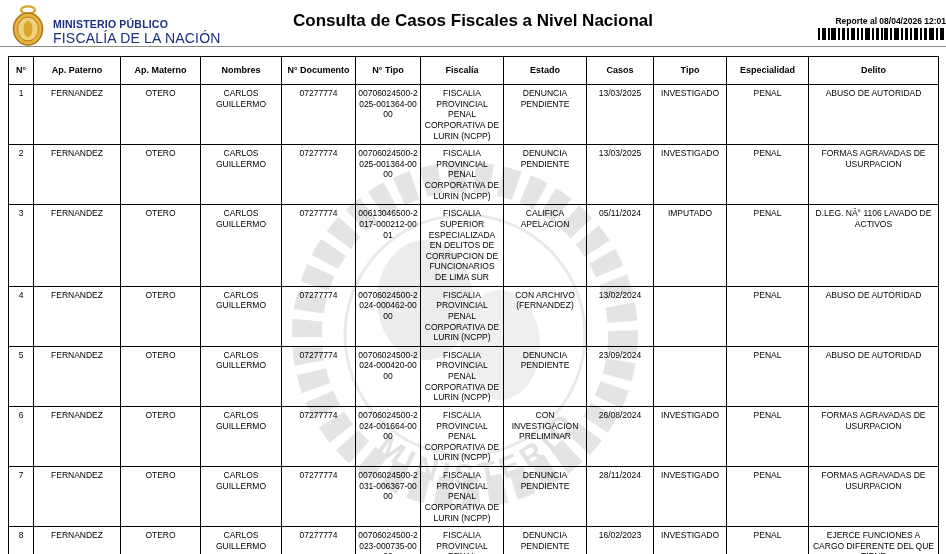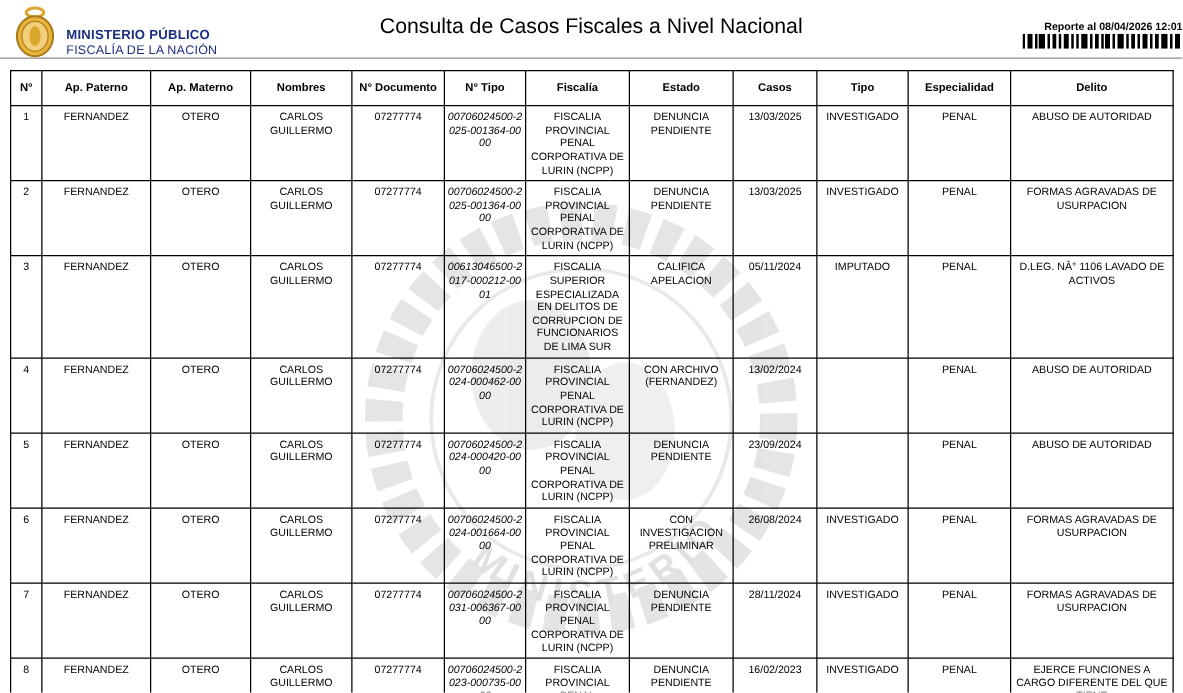--- a/index.html
+++ b/index.html
@@ -18,25 +18,25 @@
     border-bottom: 1px solid #8a8a8a;
     background: #fff;
     z-index: 3;
   }
   .logo-area {
     position: absolute; left: 8px; top: 4px;
     display: flex; align-items: flex-end; gap: 5px;
   }
   .logo-text { line-height: 1.15; padding-top: 4px; }
   .logo-title { color: #1b2f80; font-weight: bold; font-size: 10.5px; letter-spacing: .2px; }
-  .logo-subtitle { color: #1b2f80; font-size: 10px; letter-spacing: .2px; }
+  .logo-subtitle { color: #1b2f80; font-size: 14px; letter-spacing: .2px; }
   .page-title {
     position: absolute; left: 0; right: 0; top: 11px;
     text-align: center;
-    font-size: 17px; font-weight: normal;
+    font-size: 17px; font-weight: bold;
   }
   .report-area {
     position: absolute; right: 0px; top: 16px;
     text-align: right; width: 135px;
   }
   .report-text { font-size: 8.5px; font-weight: bold; white-space: nowrap; }
   .barcode { margin-top: 1px; }
   
   .watermark {
     position: absolute; left: 250px; top: 130px;
@@ -64,21 +64,21 @@
   }
   table.cases th {
     font-size: 9px; font-weight: bold;
     vertical-align: middle;
     height: 28px;
   }
   table.cases td {
     vertical-align: top;
     height: 53px;
   }
-  td.cell-caso { word-break: break-all; font-style: italic; }
+  td.cell-caso { word-break: break-all; }
 </style>
 </head>
 <body>
 
 <svg class="watermark" viewBox="0 0 430 430" aria-hidden="true">
   <defs>
     <path id="wm-bottom-arc" d="M 95 275 A 130 130 0 0 0 335 275" fill="none"></path>
   </defs>
   <g opacity="0.55">
     <circle cx="215" cy="205" r="158" fill="none" stroke="#cfcfcf" stroke-width="30" stroke-dasharray="17 9"></circle>

